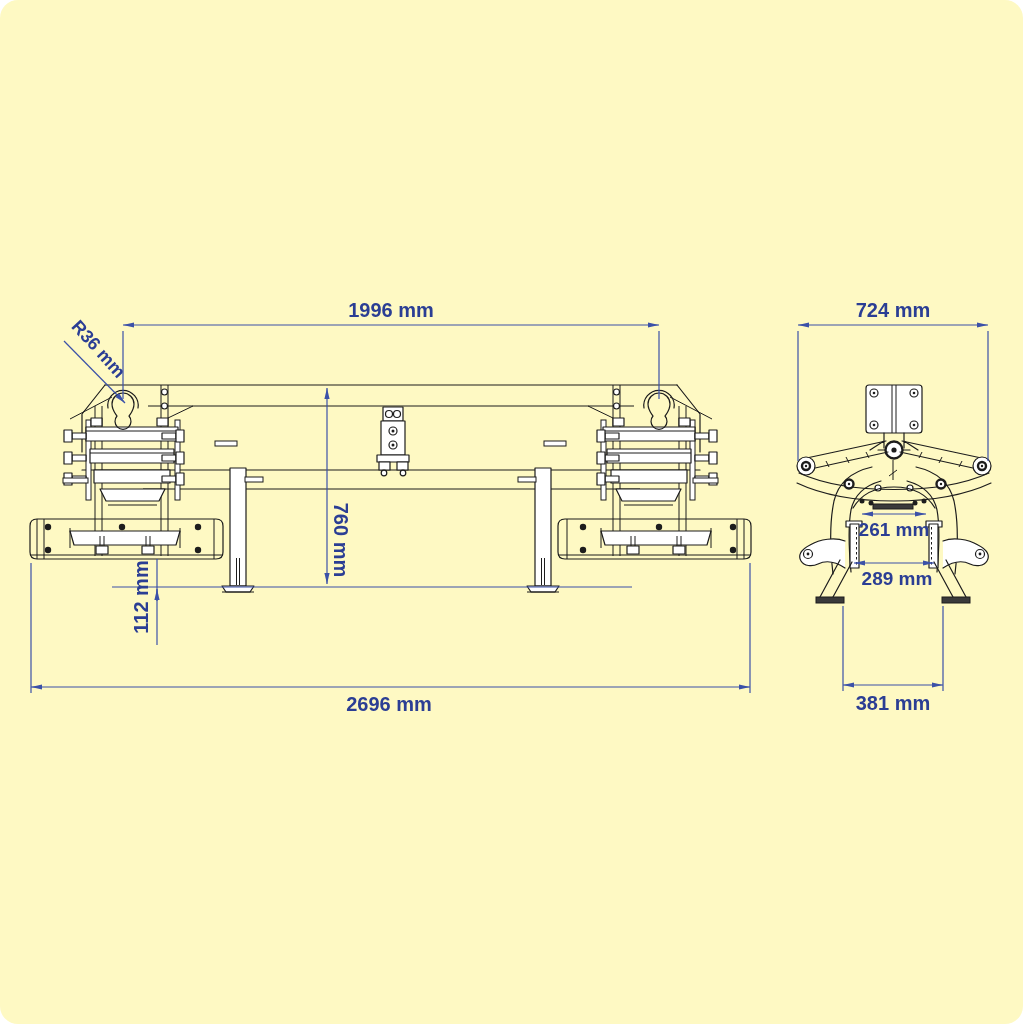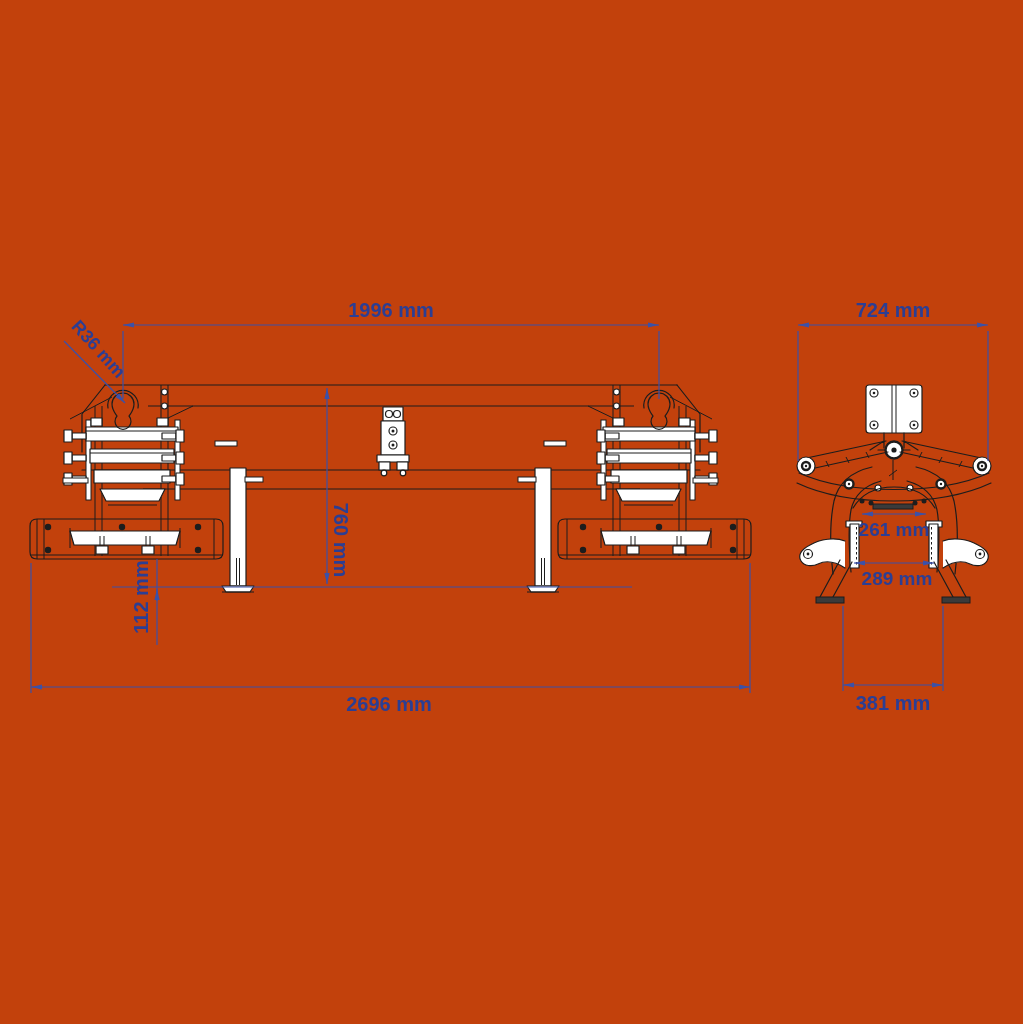--- a/index.html
+++ b/index.html
@@ -1,17 +1,17 @@
 <!DOCTYPE html>
 <html><head>
 <meta charset="utf-8">
 <style>
   html,body{margin:0;padding:0;background:#ffffff;}
-  #stage{position:relative;width:1023px;height:1024px;background:#c2410c;overflow:hidden;
-         font-family:"Liberation Sans",sans-serif;}
+  #stage{position:relative;width:1023px;height:1024px;background:#fef9c3;overflow:hidden;
+         font-family:"Liberation Sans",sans-serif;border-radius:18px;}
   svg{position:absolute;left:0;top:0;}
   .blk{stroke:#1d1d1d;stroke-width:1.2;fill:none;stroke-linecap:round;stroke-linejoin:round;}
   .blk-thin{stroke:#1d1d1d;stroke-width:1;fill:none;}
   .wfill{fill:#ffffff;}
   .dfill{fill:#3a3a3a;stroke:#1d1d1d;stroke-width:1;}
   .dot{fill:#1d1d1d;stroke:none;}
   .ring{stroke:#1d1d1d;stroke-width:2.4;fill:#ffffff;}
   .dim{stroke:#3b51a8;stroke-width:1.2;fill:none;}
   .dimtext{fill:#2b3e94;font-weight:bold;font-size:20px;}
   .dimtext-mid{fill:#2b3e94;font-weight:bold;font-size:19px;}

